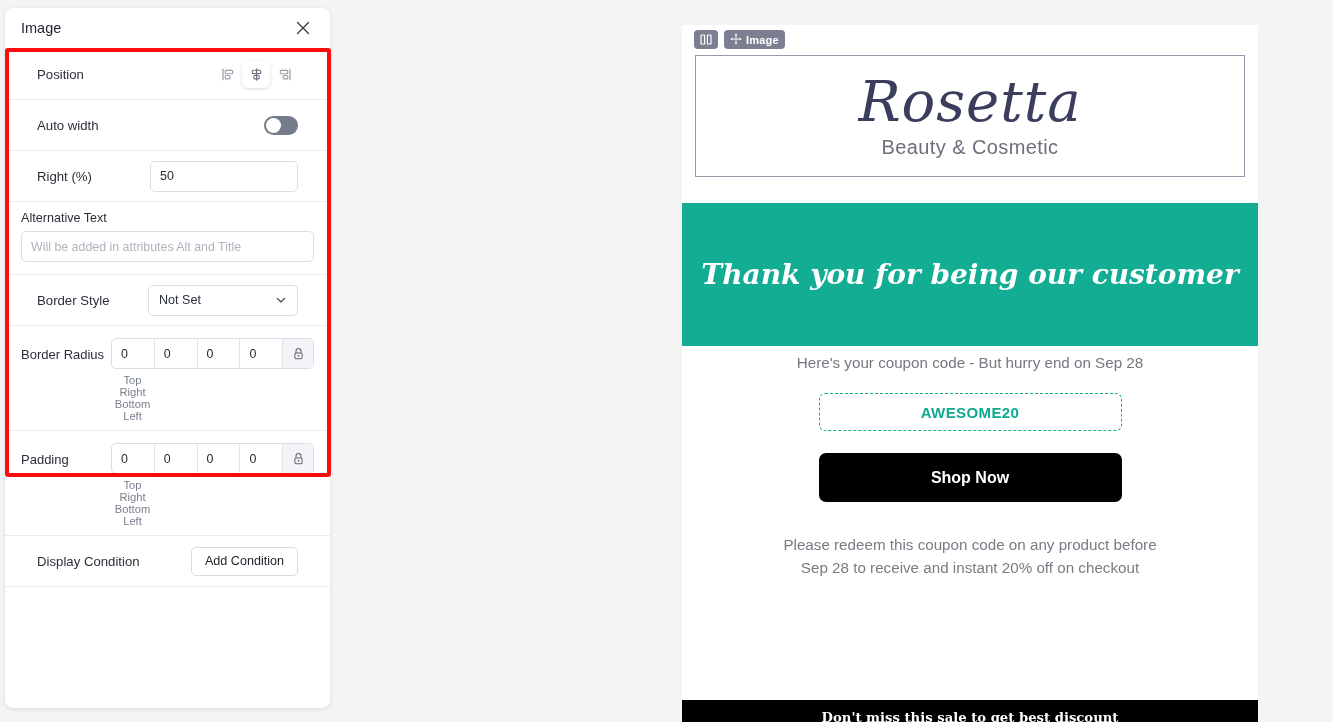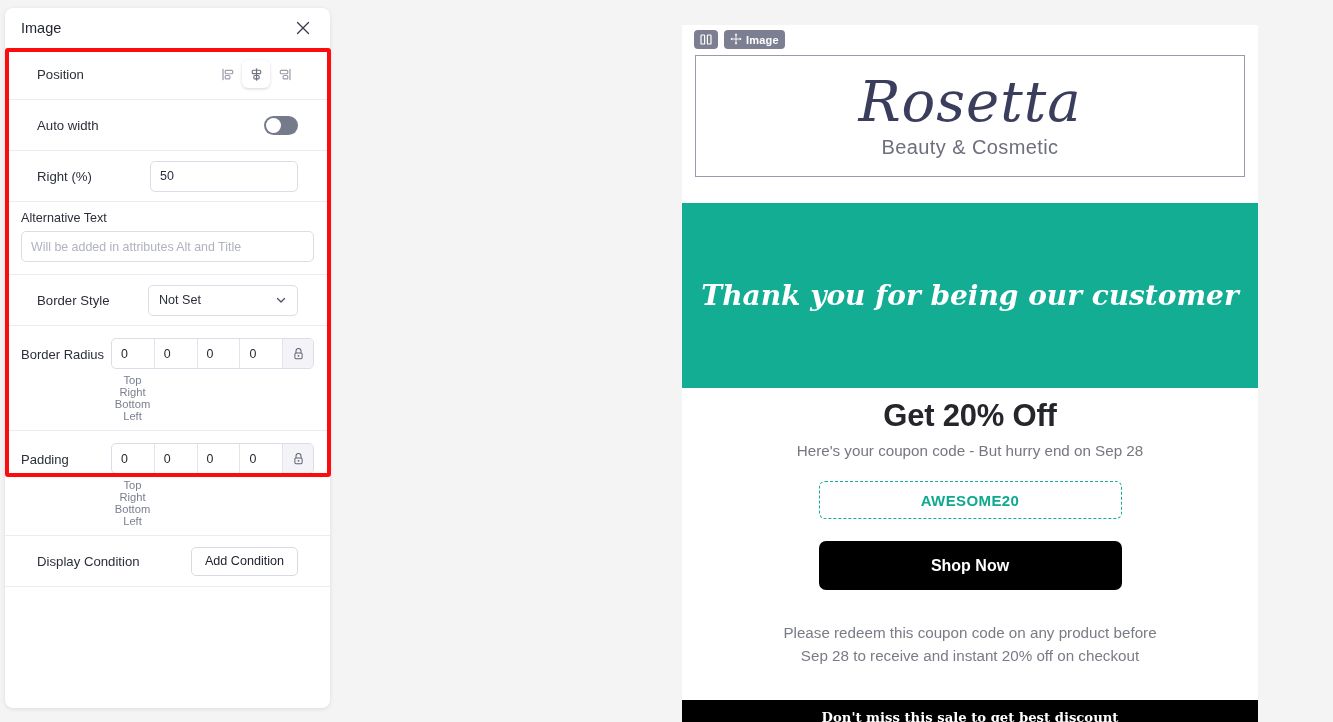--- a/index.html
+++ b/index.html
@@ -246,21 +246,21 @@
     font-family: "Liberation Sans", sans-serif;
     font-size: 20px;
     color: #6d6f7d;
     margin-top: 6px;
     letter-spacing: .4px;
   }
 
   #teal-banner {
     position: absolute;
     left: 0; top: 178px;
-    width: 576px; height: 185px;
+    width: 576px; height: 143px;
     background: #13ad94;
     display: flex; align-items: center; justify-content: center;
     cursor: pointer;
   }
   #teal-text {
     font-family: "DejaVu Serif", serif;
     font-weight: bold; font-style: italic;
     font-size: 28px;
     color: #ffffff;
   }
@@ -487,21 +487,20 @@
   <div id="logo-box">
     <div id="logo-name">Rosetta</div>
     <div id="logo-tagline">Beauty &amp; Cosmetic</div>
   </div>
 
   <div id="teal-banner">
     <div id="teal-text">Thank you for being our customer</div>
   </div>
 
   <div id="offer-section">
-    <div id="offer-title">Get 20% Off</div>
     <div id="offer-sub">Here's your coupon code - But hurry end on Sep 28</div>
     <div id="coupon-box">
       <span id="coupon-code">AWESOME20</span>
     </div>
     <div id="shop-btn">
       <span id="shop-btn-label">Shop Now</span>
     </div>
     <div id="redeem-text">
       <div>Please redeem this coupon code on any product before</div>
       <div>Sep 28 to receive and instant 20% off on checkout</div>

